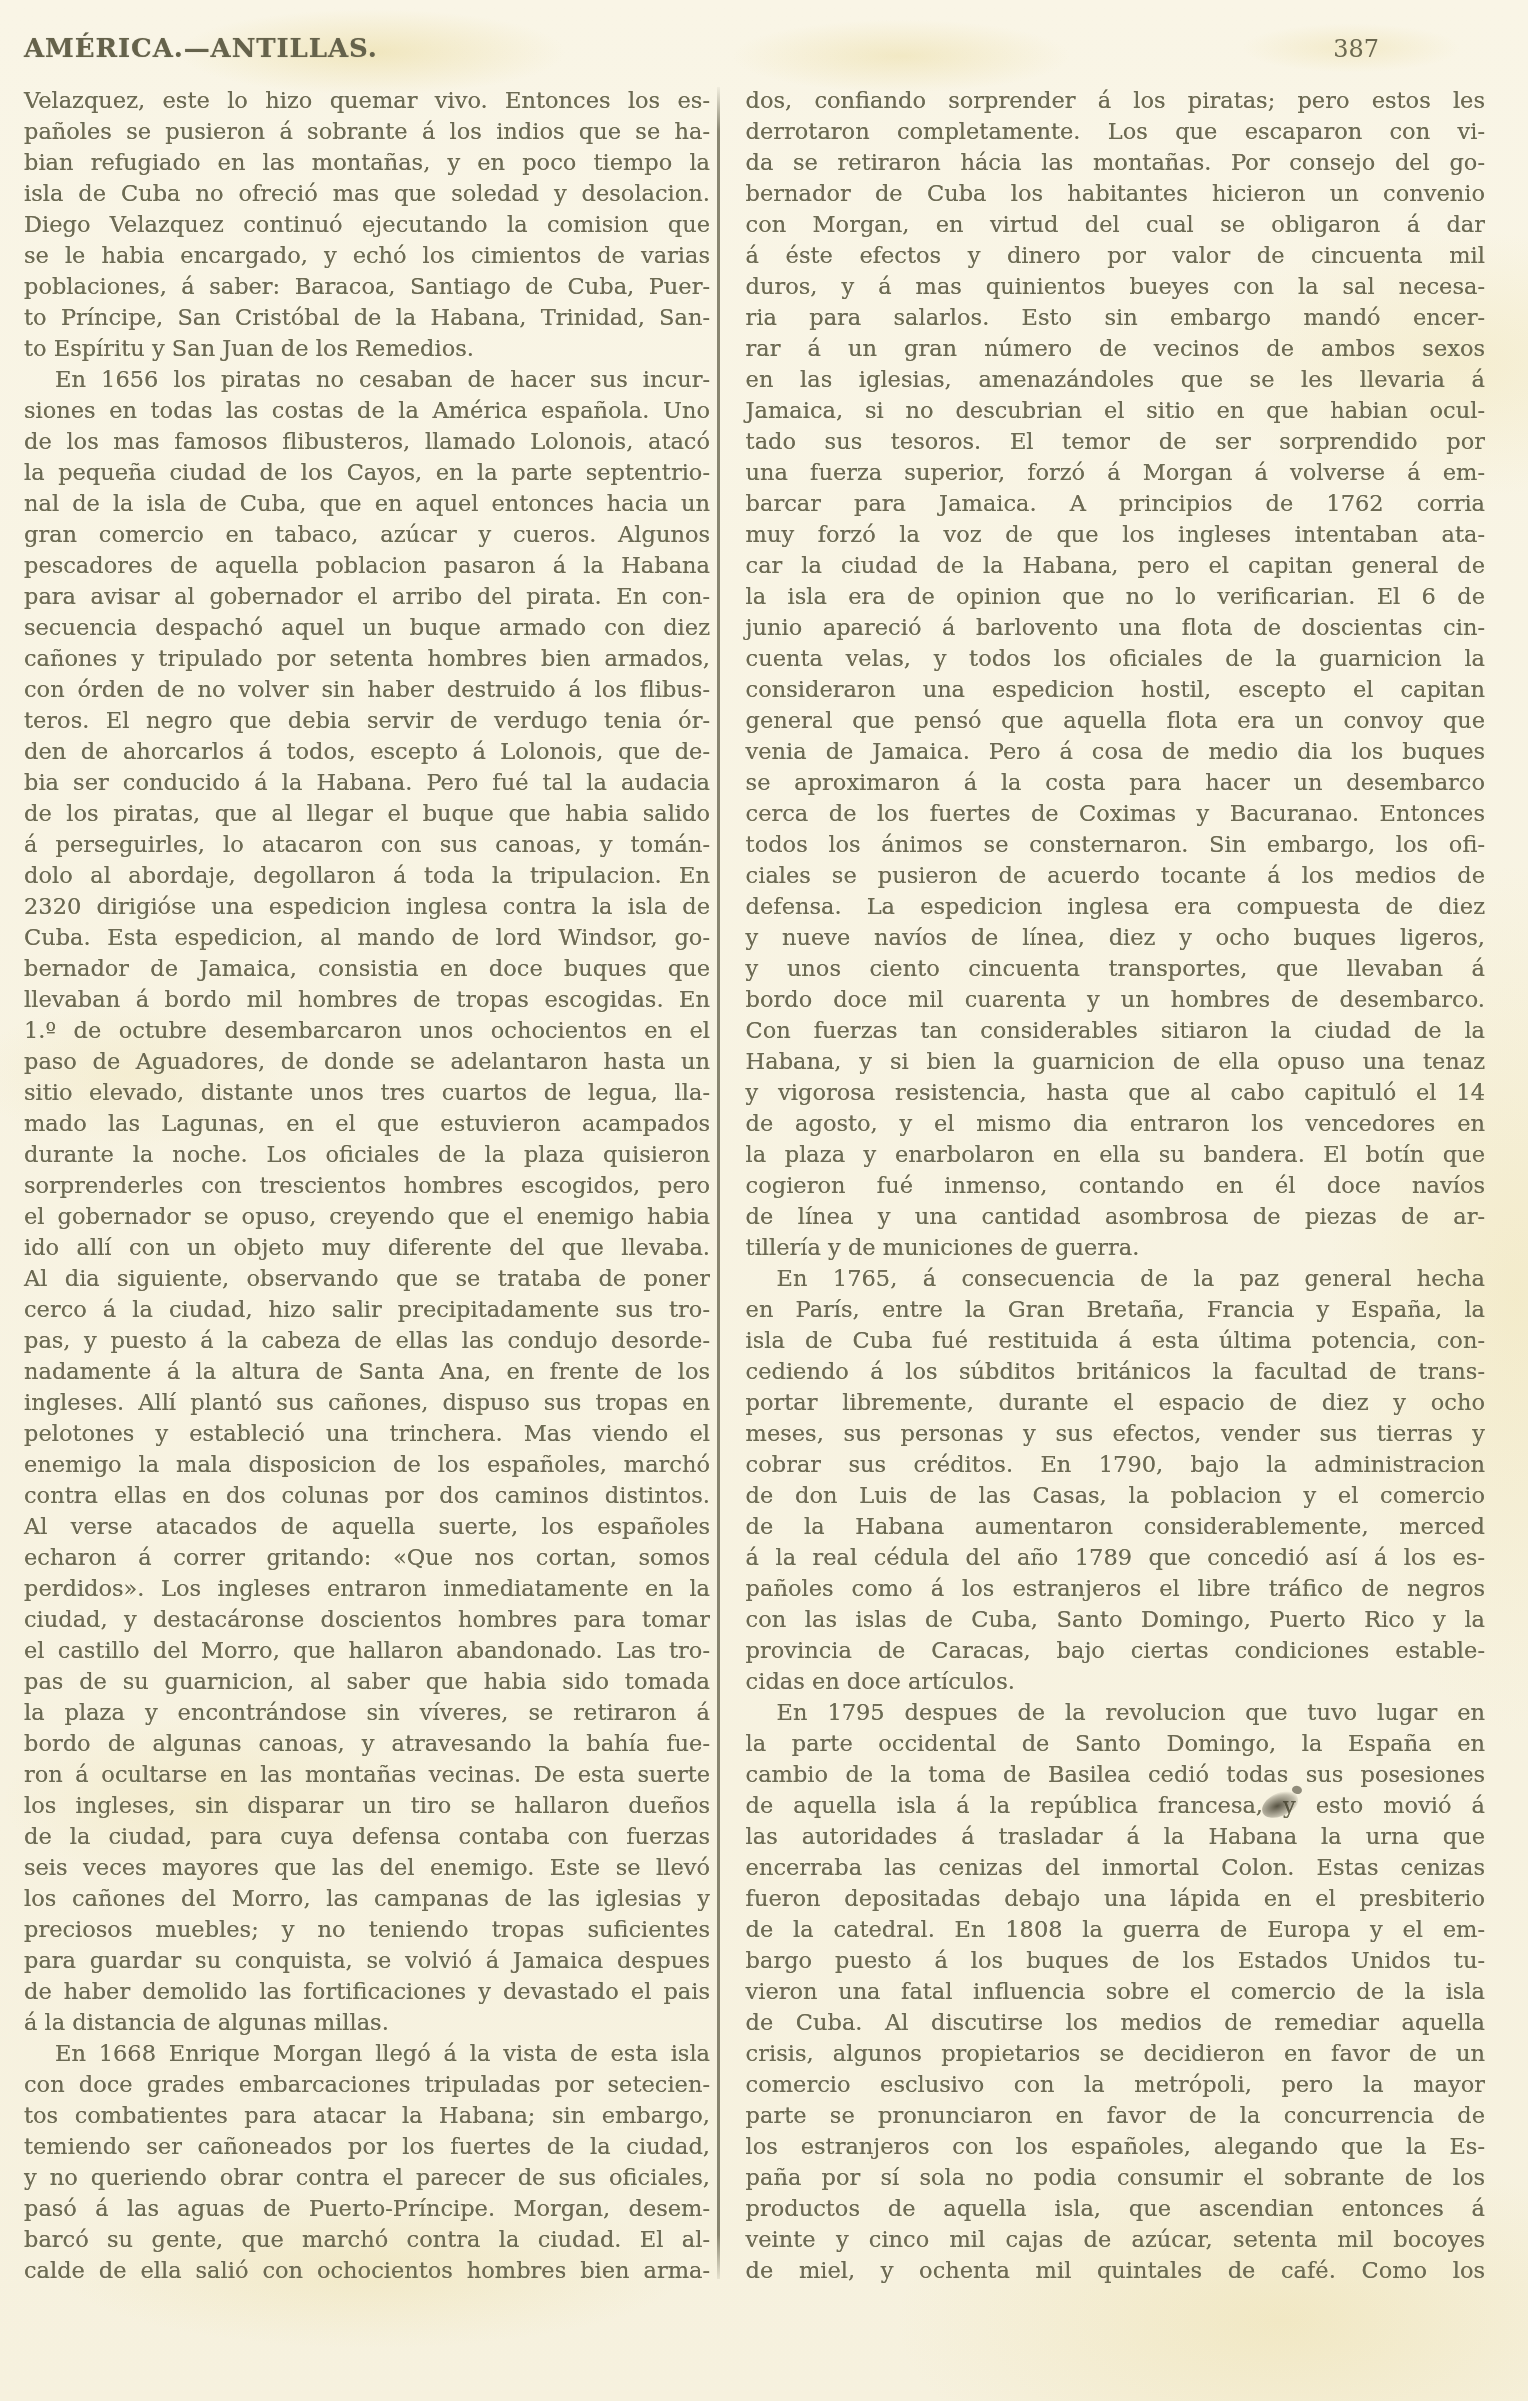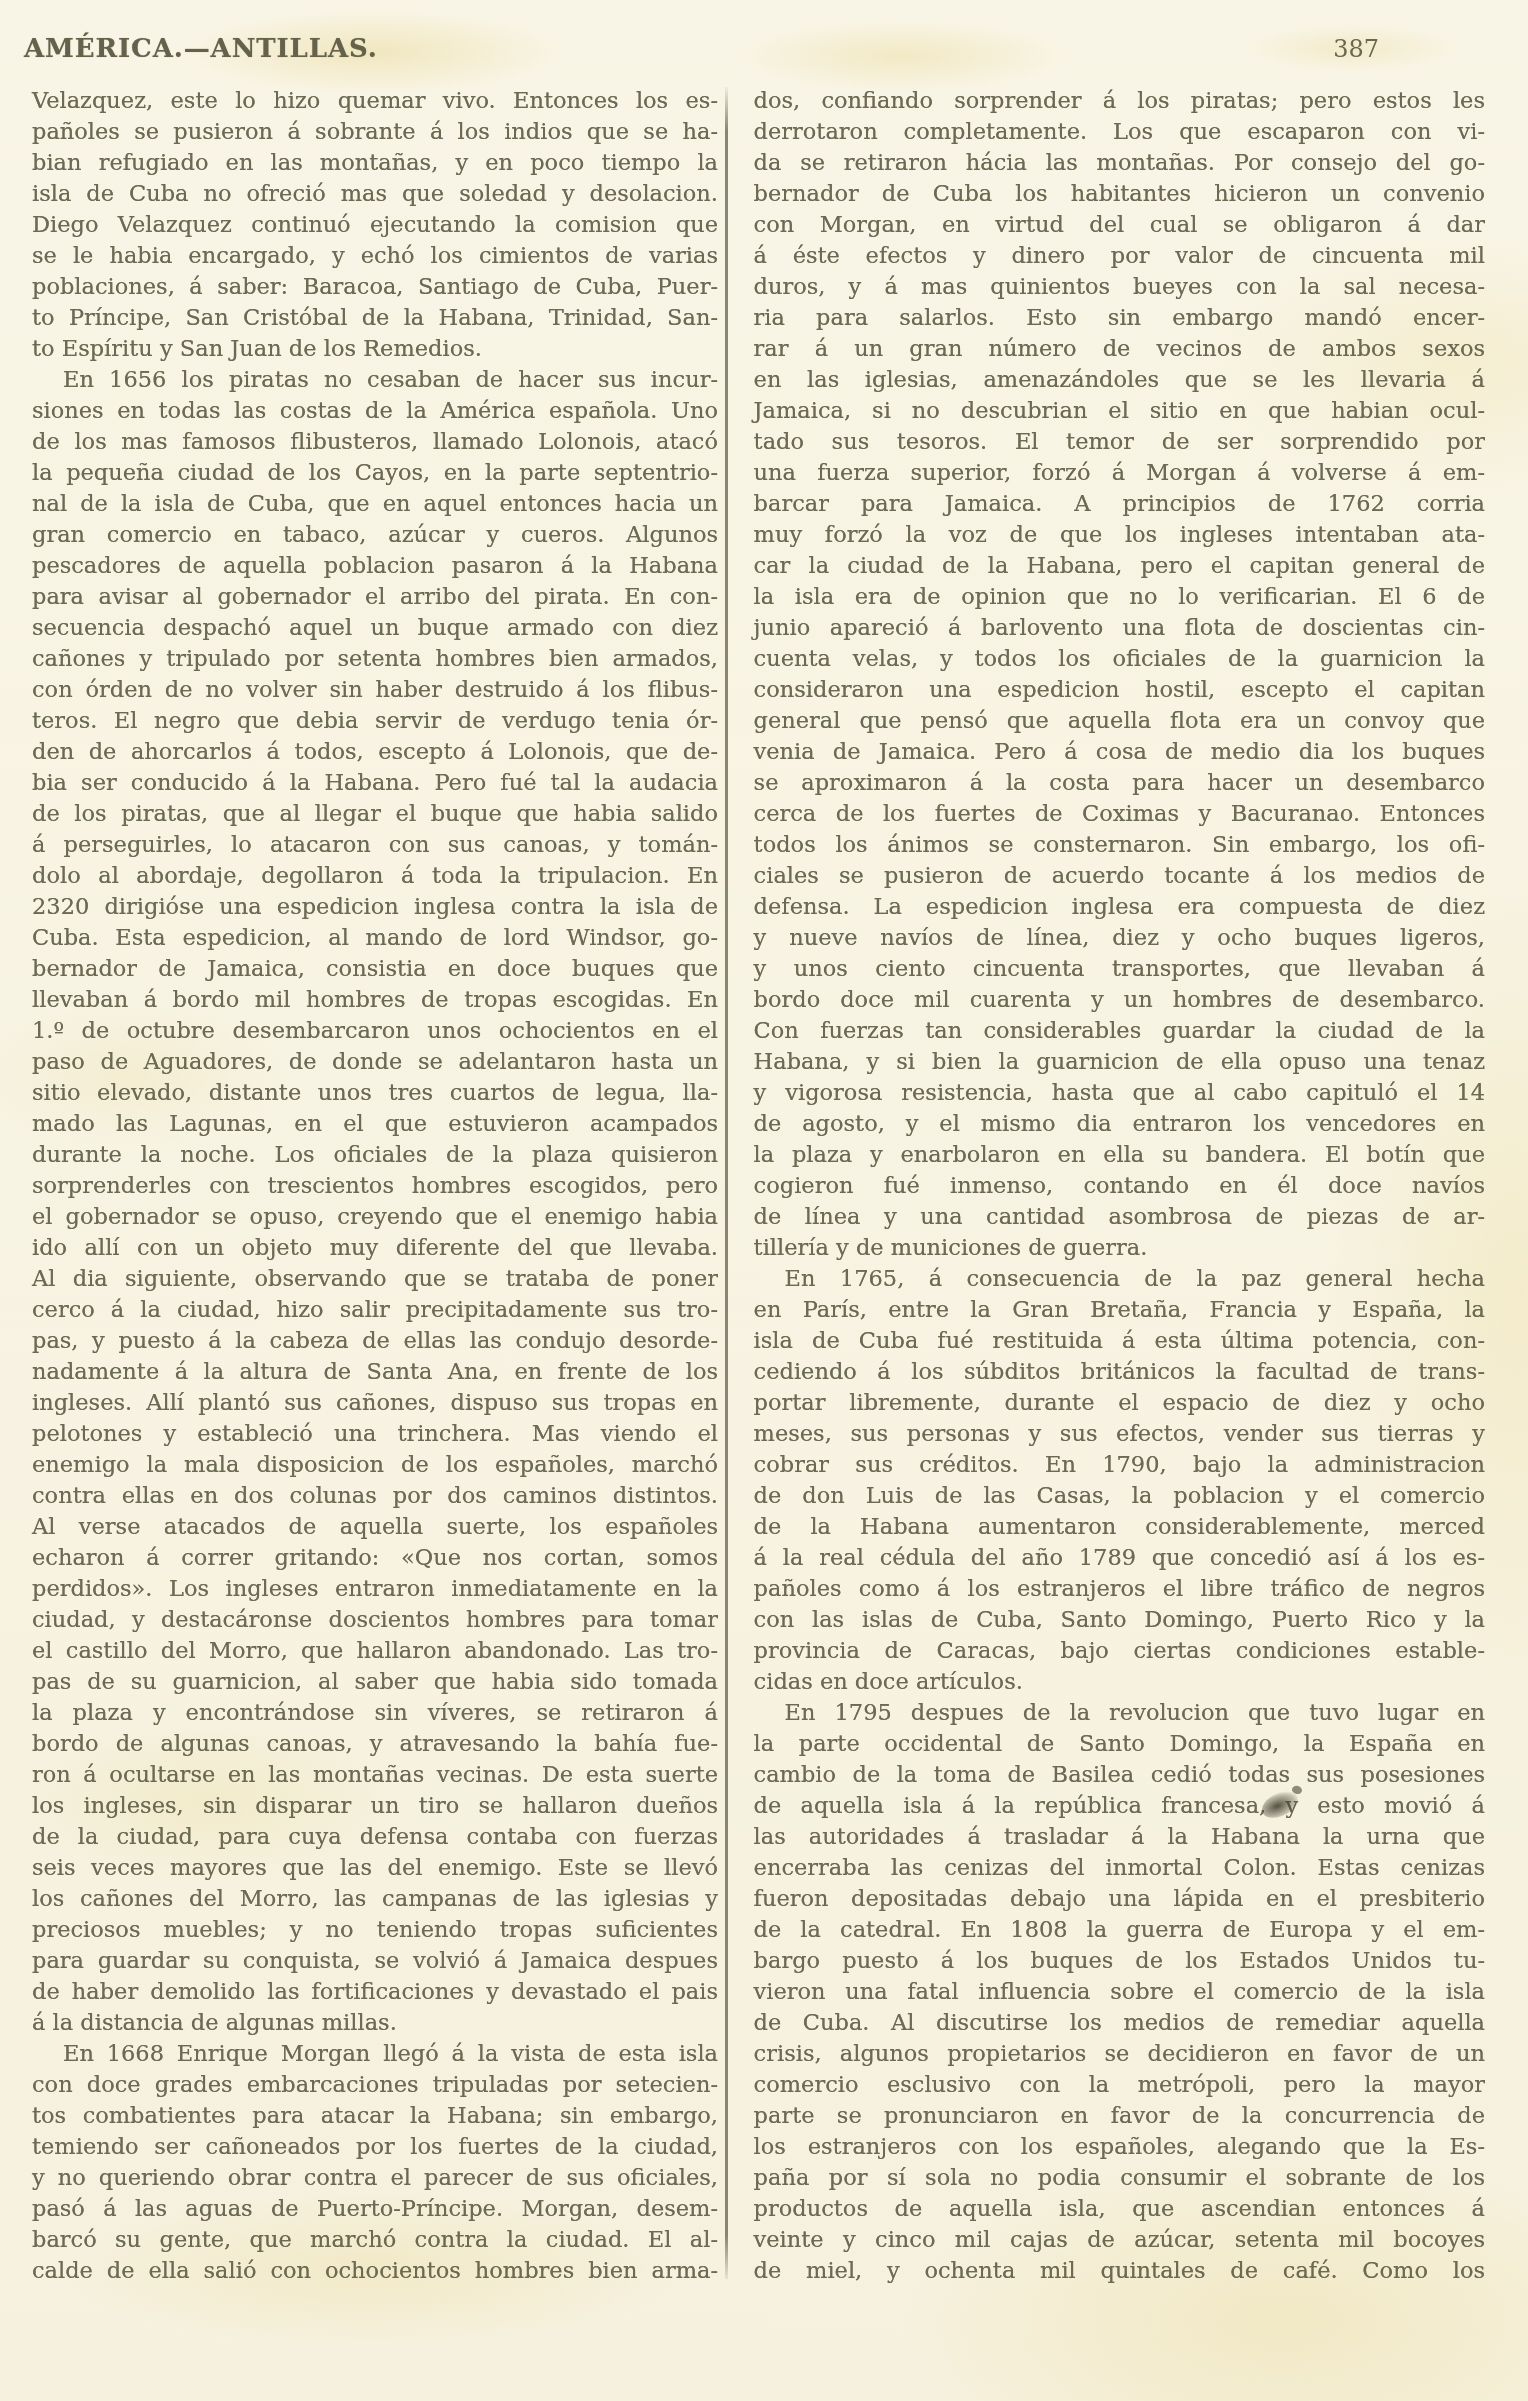--- a/index.html
+++ b/index.html
@@ -39,21 +39,21 @@
     position: absolute;
     top: 1.7px;
     right: 106px;
     font-size: 24px;
     color: #6b6850;
     text-align: center;
   }
   .text-columns {
     display: flex;
     align-items: stretch;
-    margin: 7px 43px 0 32px;
+    margin: 7px 43px 0 24px;
   }
   .col { font-size: 22.5px; line-height: 31px; }
   .col-left  { flex: 0 0 686px; }
   .col-right { flex: 1 1 auto; }
   .divider {
     flex: 0 0 2.6px;
     margin: 1.7px 26px 7px 7px;
     background: linear-gradient(rgba(99,96,74,0.05),
                 rgba(99,96,74,0.75) 2%,
                 rgba(99,96,74,0.75) 98%,
@@ -205,21 +205,21 @@
         <div class="tline">general que pensó que aquella flota era un convoy que</div>
         <div class="tline">venia de Jamaica. Pero á cosa de medio dia los buques</div>
         <div class="tline">se aproximaron á la costa para hacer un desembarco</div>
         <div class="tline">cerca de los fuertes de Coximas y Bacuranao. Entonces</div>
         <div class="tline">todos los ánimos se consternaron. Sin embargo, los ofi-</div>
         <div class="tline">ciales se pusieron de acuerdo tocante á los medios de</div>
         <div class="tline">defensa.  La espedicion inglesa era compuesta de diez</div>
         <div class="tline">y nueve navíos de línea, diez y ocho buques ligeros,</div>
         <div class="tline">y unos ciento cincuenta transportes, que llevaban á</div>
         <div class="tline">bordo doce mil cuarenta y un hombres de desembarco.</div>
-        <div class="tline">Con fuerzas tan considerables guardar la ciudad de la</div>
+        <div class="tline">Con fuerzas tan considerables sitiaron la ciudad de la</div>
         <div class="tline">Habana, y si bien la guarnicion de ella opuso una tenaz</div>
         <div class="tline">y vigorosa resistencia, hasta que al cabo capituló el 14</div>
         <div class="tline">de agosto, y el mismo dia entraron los vencedores en</div>
         <div class="tline">la plaza y enarbolaron en ella su bandera. El botín que</div>
         <div class="tline">cogieron fué inmenso, contando en él doce navíos</div>
         <div class="tline">de línea y una cantidad asombrosa de piezas de ar-</div>
         <div class="tline endline">tillería y de municiones de guerra.</div>
       </div>
       <div class="paragraph">
         <div class="tline indent">En 1765,  á consecuencia de la paz general hecha</div>

